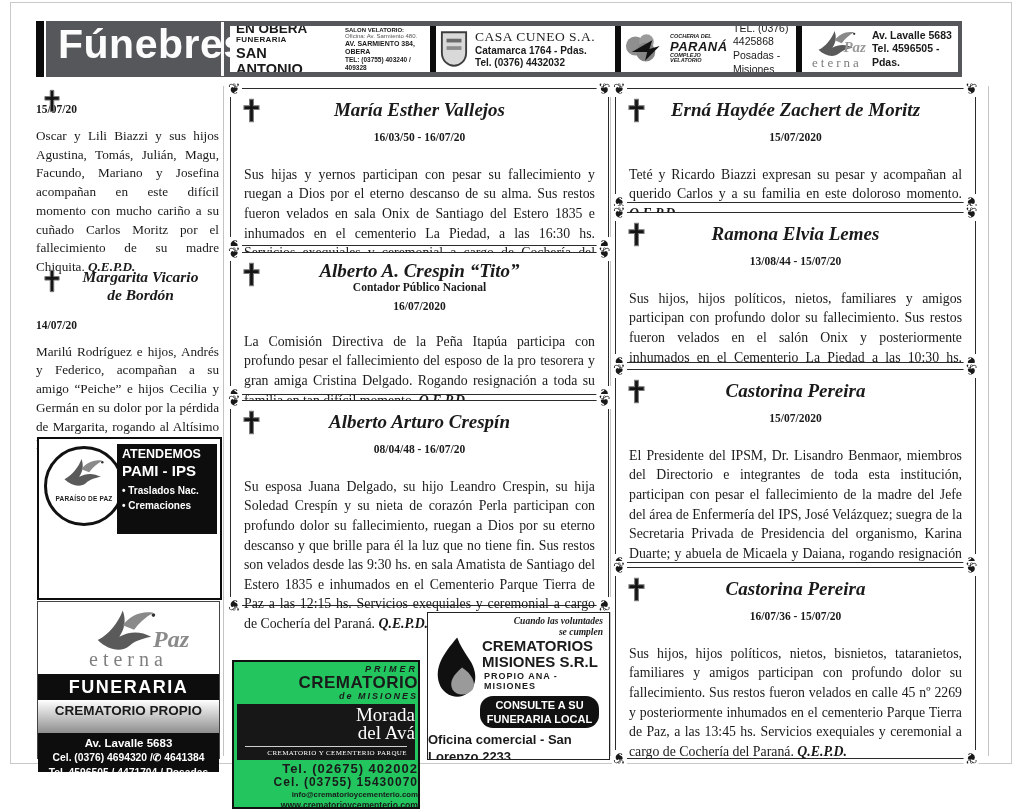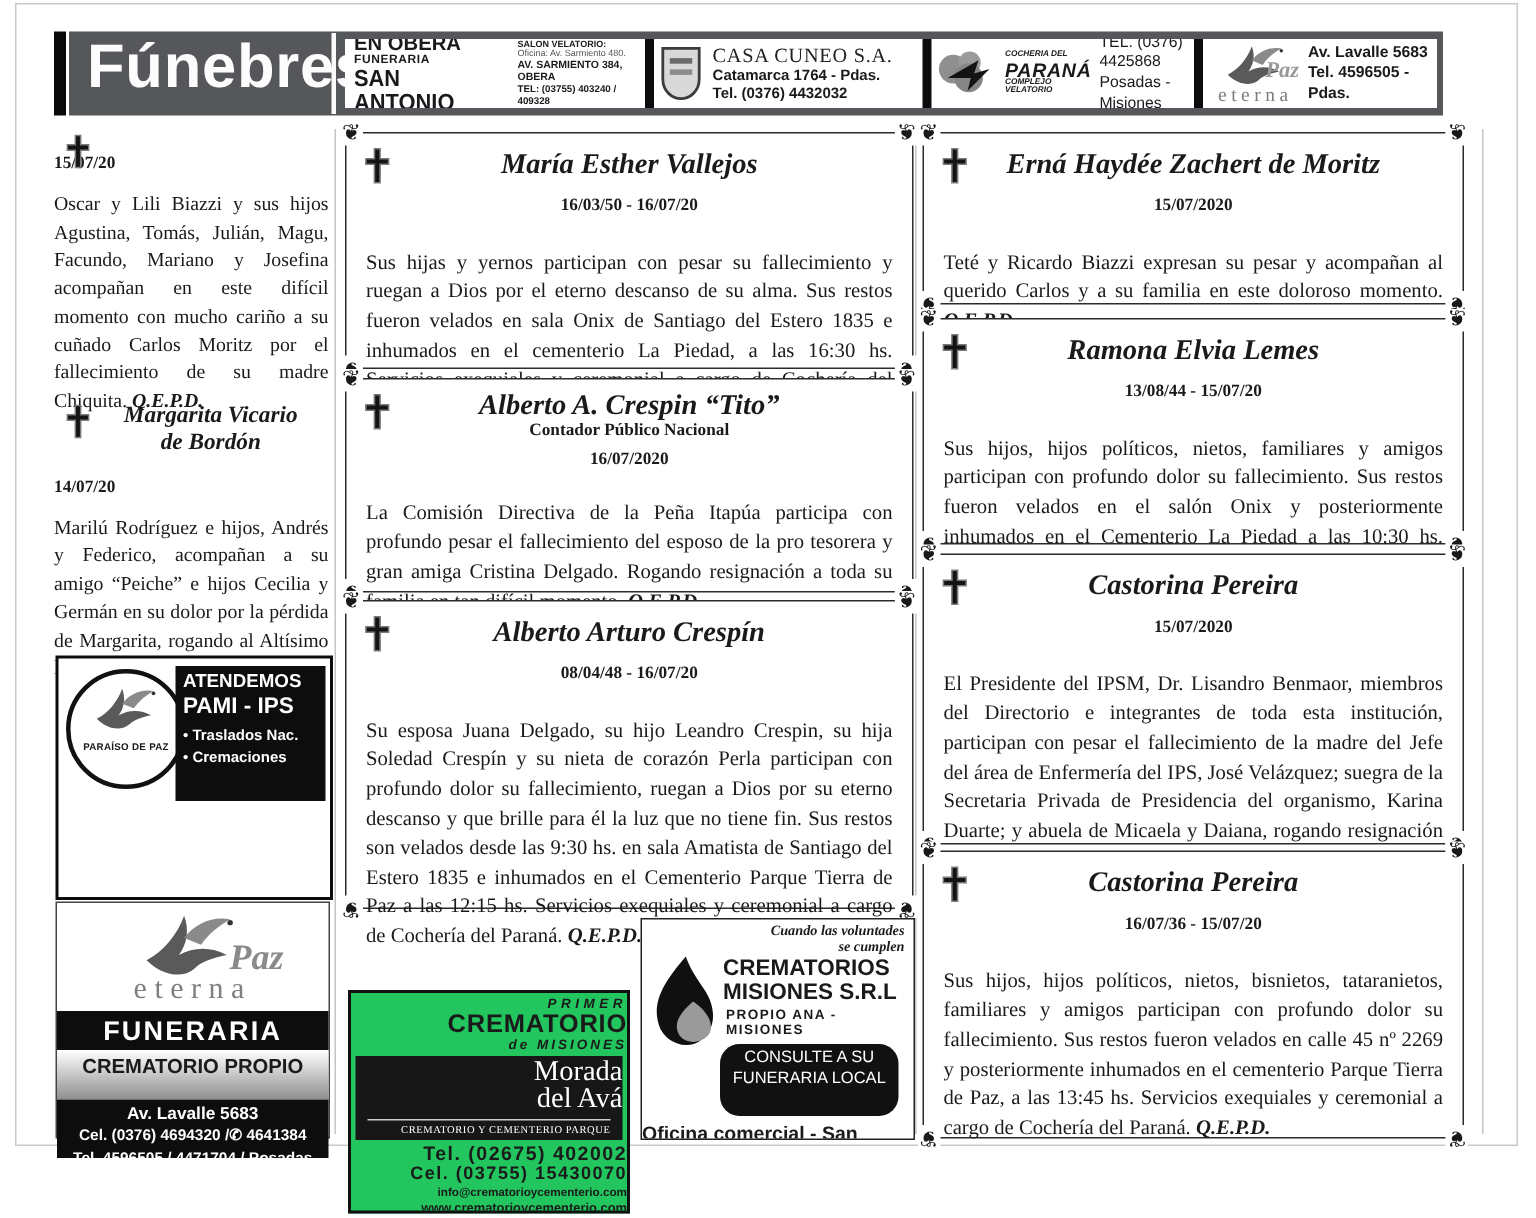--- a/index.html
+++ b/index.html
@@ -123,22 +123,22 @@
   .mo-web{font-weight:800;font-size:8.6px;line-height:1.2;}
 
   
   .ad-crem{position:absolute;left:427px;top:612px;width:181px;height:146px;border:1px solid #222;background:#fff;
            font-family:"Liberation Sans",sans-serif;overflow:hidden;}
   .cr-tag{font-family:"Liberation Serif",serif;font-style:italic;font-weight:700;font-size:9.5px;line-height:1.15;
           text-align:right;padding:3px 6px 0 0;}
   .cr-flame{position:absolute;left:4px;top:20px;width:48px;height:74px;}
   .cr-n{font-weight:900;font-size:15px;line-height:1.05;margin-left:54px;}
   .cr-loc{font-weight:800;font-size:9px;letter-spacing:1px;margin:2px 0 0 56px;}
-  .cr-pill{background:#111;color:#fff;border-radius:13px;margin:5px 10px 4px 52px;padding:3px 0 18px;
-           text-align:center;font-weight:400;font-size:11px;line-height:1.2;}
+  .cr-pill{background:#111;color:#fff;border-radius:13px;margin:5px 10px 4px 52px;padding:3px 0 2px;
+           text-align:center;font-weight:700;font-size:11px;line-height:1.2;}
   .cr-line{font-weight:800;font-size:13px;line-height:1.3;}
 
   .hidden-defs{position:absolute;width:0;height:0;overflow:hidden;}
 </style>
 </head>
 <body>
 
 <svg class="hidden-defs" aria-hidden="true">
   <symbol id="dove" viewBox="0 0 64 44">
     <path d="M8 30 C18 25 26 15 30 4 C33 12 32 20 27 27 C36 22 46 22 55 27 C46 29 40 31 36 35 C29 41 17 39 8 30 Z" fill="#5a5a5a"></path>

